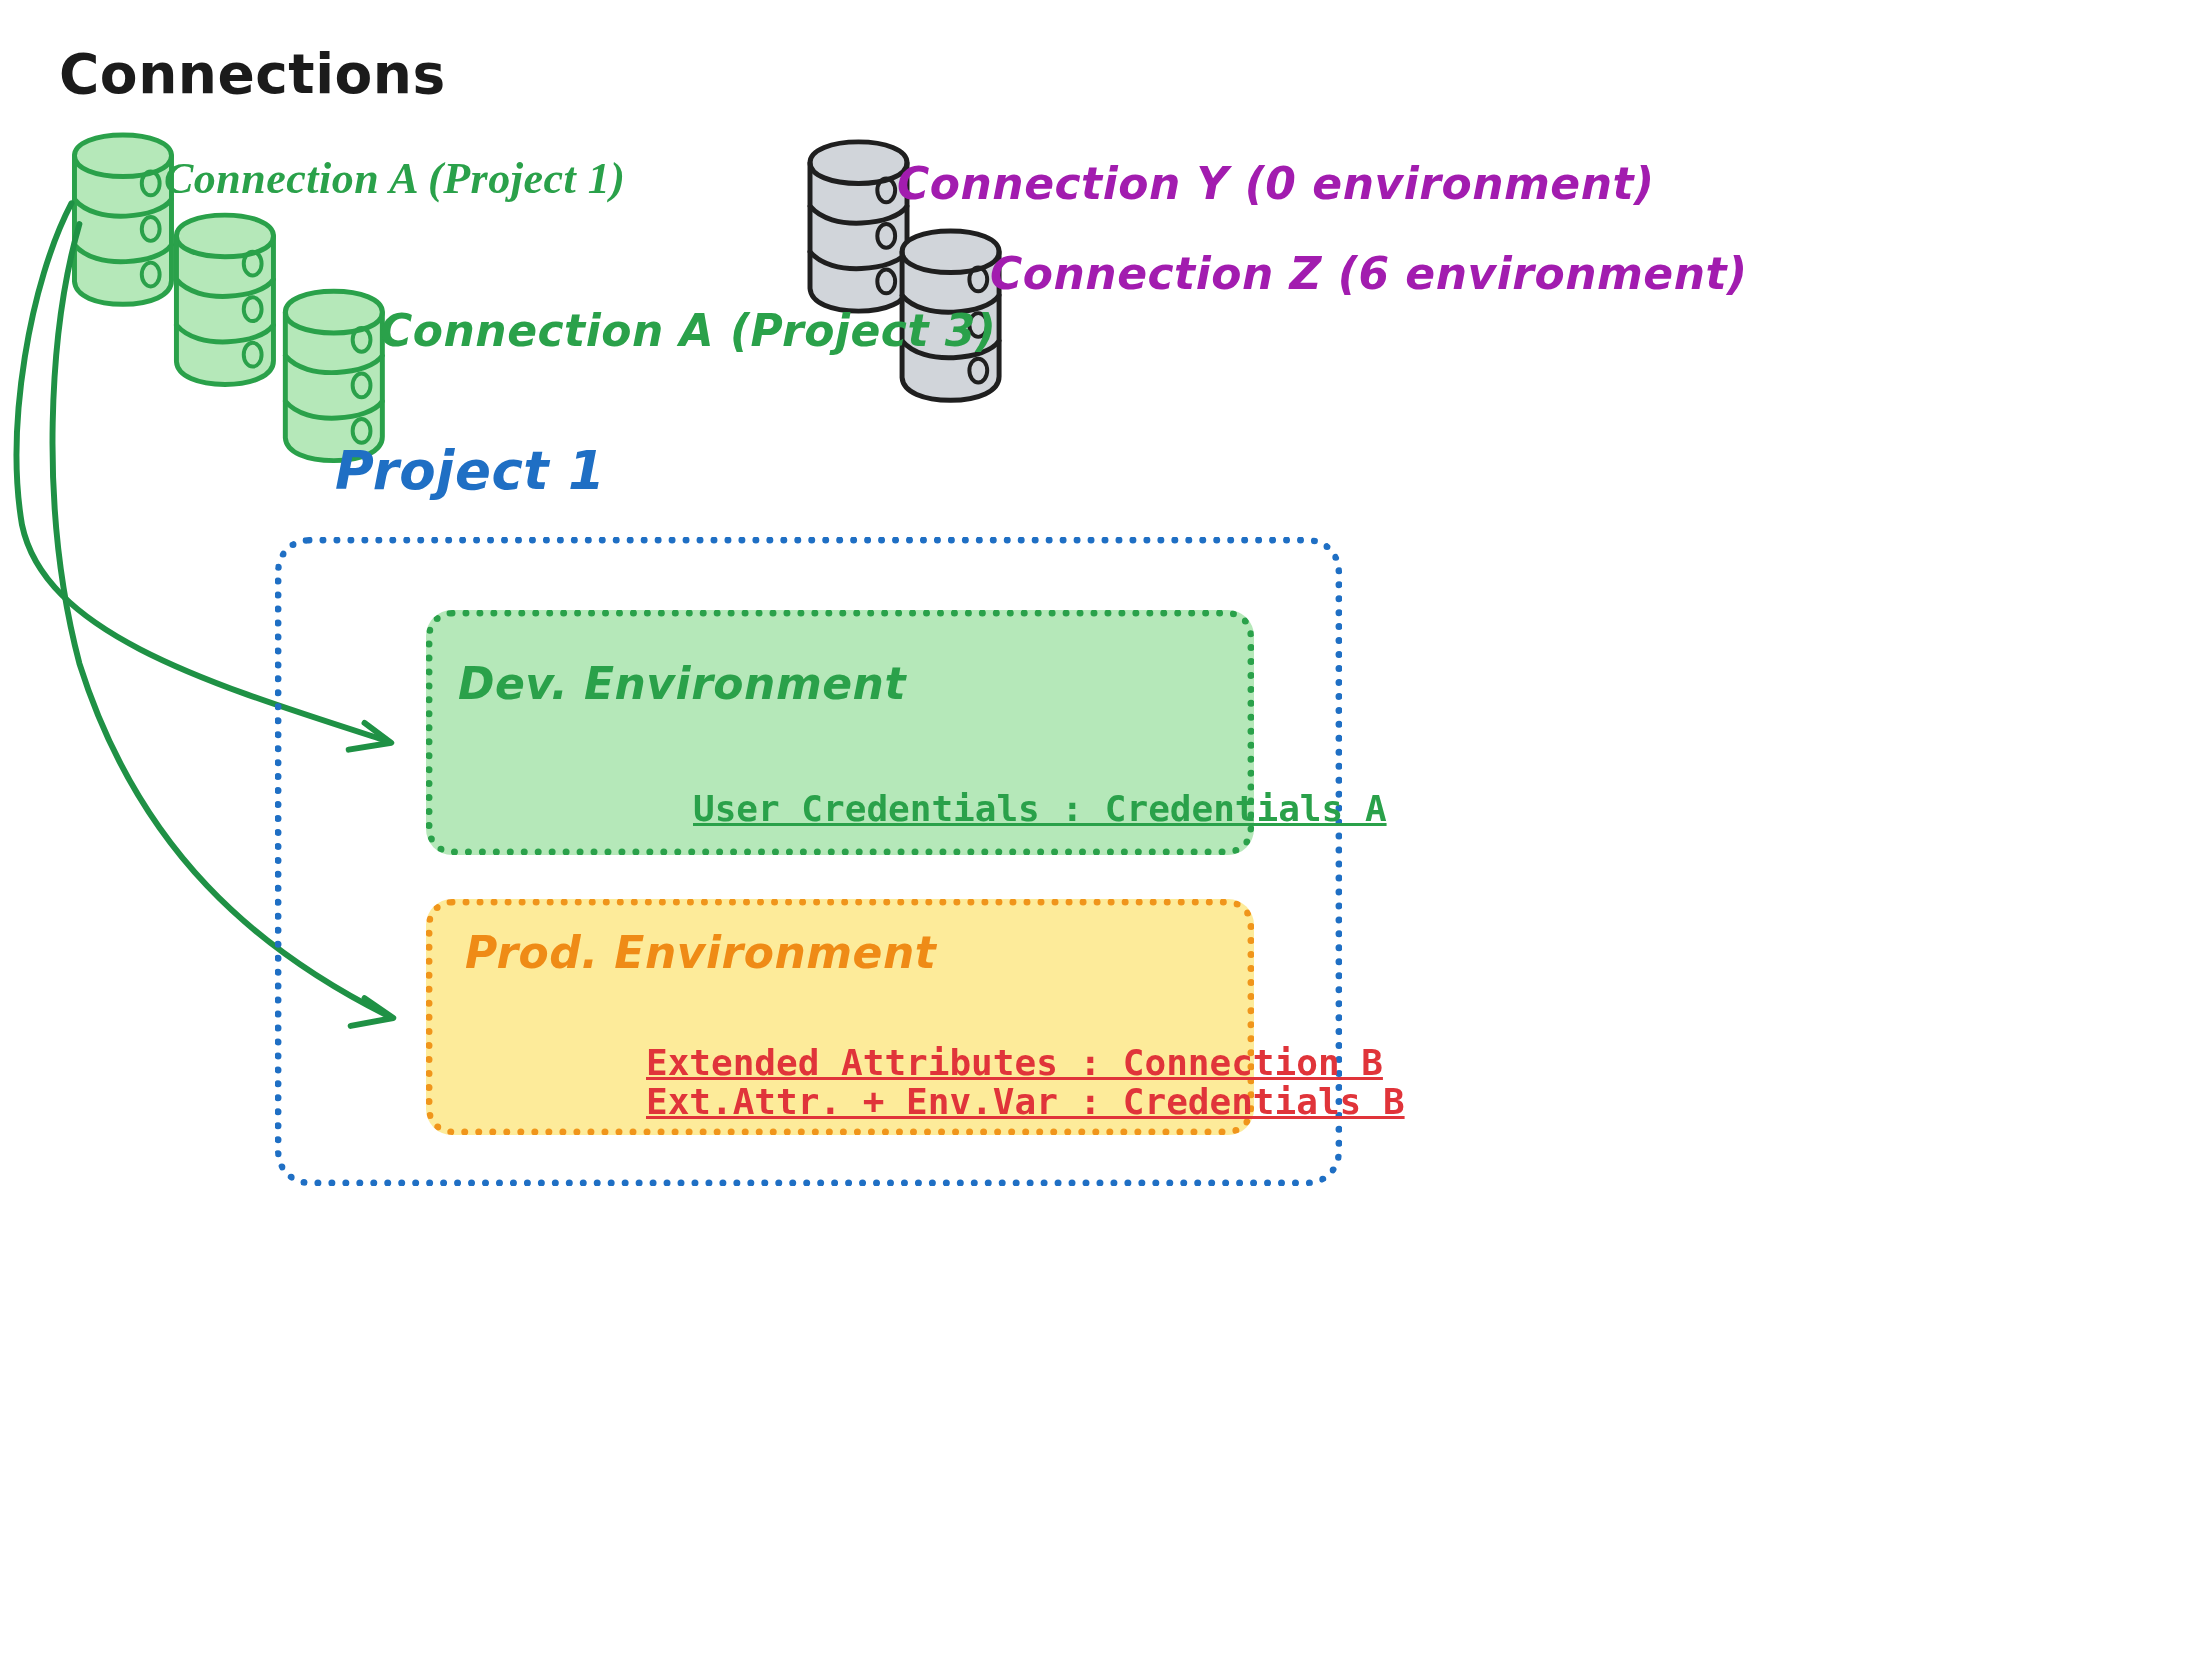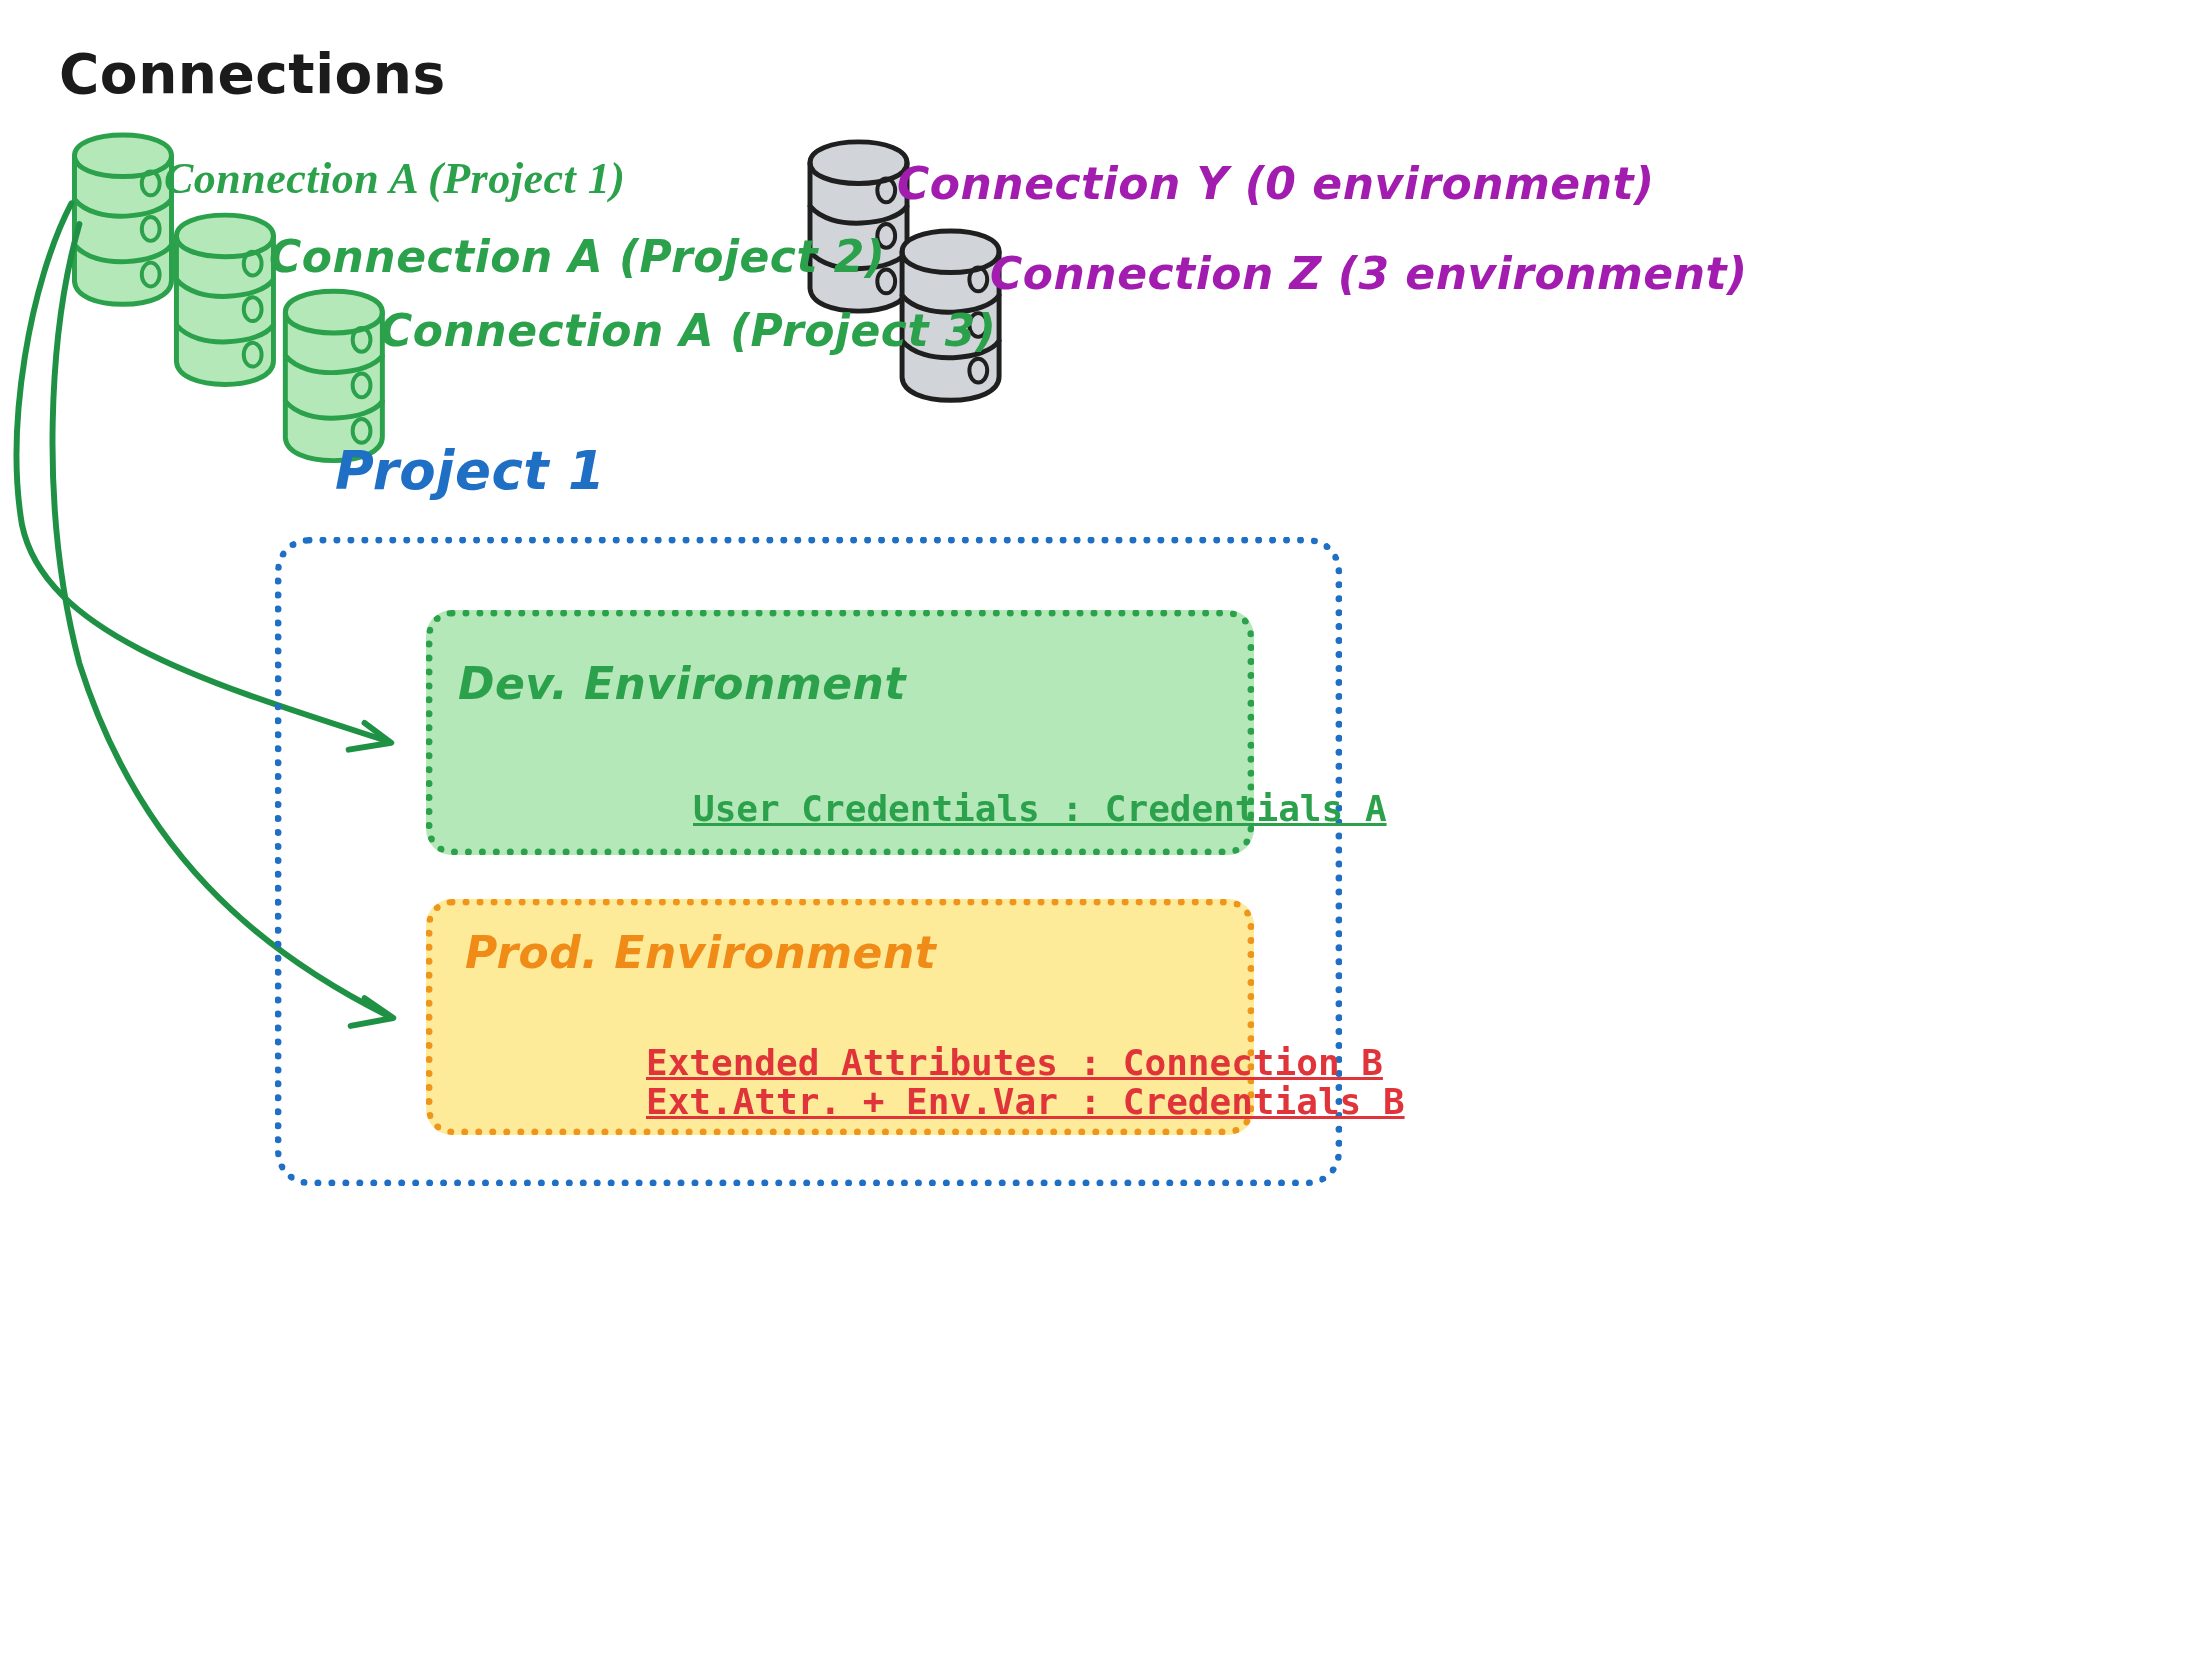--- a/index.html
+++ b/index.html
@@ -84,25 +84,24 @@
       <path d="M368,700 L395,720 L352,727" fill="none" stroke="#1f9145" stroke-width="6" stroke-linecap="round" stroke-linejoin="round"></path>
     </g>
 
     <g>
       <path d="M80,196 C50,300 38,480 80,640 C140,830 260,930 392,996" fill="none" stroke="#1f9145" stroke-width="6" stroke-linecap="round"></path>
       <path d="M368,978 L397,998 L354,1006" fill="none" stroke="#1f9145" stroke-width="6" stroke-linecap="round" stroke-linejoin="round"></path>
     </g>
   </svg>
 
   <div class="txt hand lbl-green" style="left:164px;top:123px;font-family:Liberation Serif, serif;">Connection A (Project 1)</div>
-  <div class="txt hand lbl-green" style="left:269px;top:201px;">Connection A (Project 2)</div>
   <div class="txt hand lbl-green" style="left:380px;top:275px;">Connection A (Project 3)</div>
 
   <div class="txt hand lbl-black" style="left:897px;top:128px;">Connection Y (0 environment)</div>
-  <div class="txt hand lbl-black" style="left:990px;top:218px;">Connection Z (3 environment)</div>
+  <div class="txt hand lbl-black" style="left:990px;top:218px;">Connection Z (6 environment)</div>
 
   <div class="txt hand lbl-project">Project 1</div>
 
   <div class="box" id="project-container"></div>
 
   <div class="box" id="dev-env-box"></div>
   <div class="txt hand env-title-dev">Dev. Environment</div>
   <div class="txt mono kv-green" style="left:693px;top:758px;">User Credentials : Credentials A</div>
 
   <div class="box" id="prod-env-box"></div>

